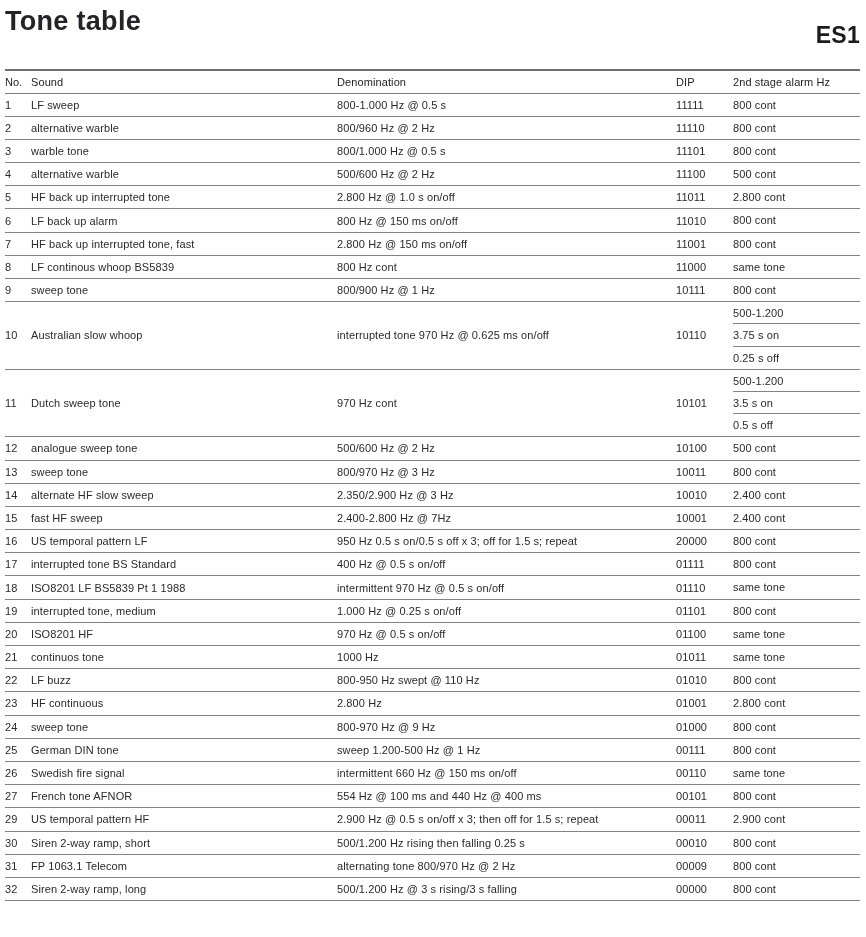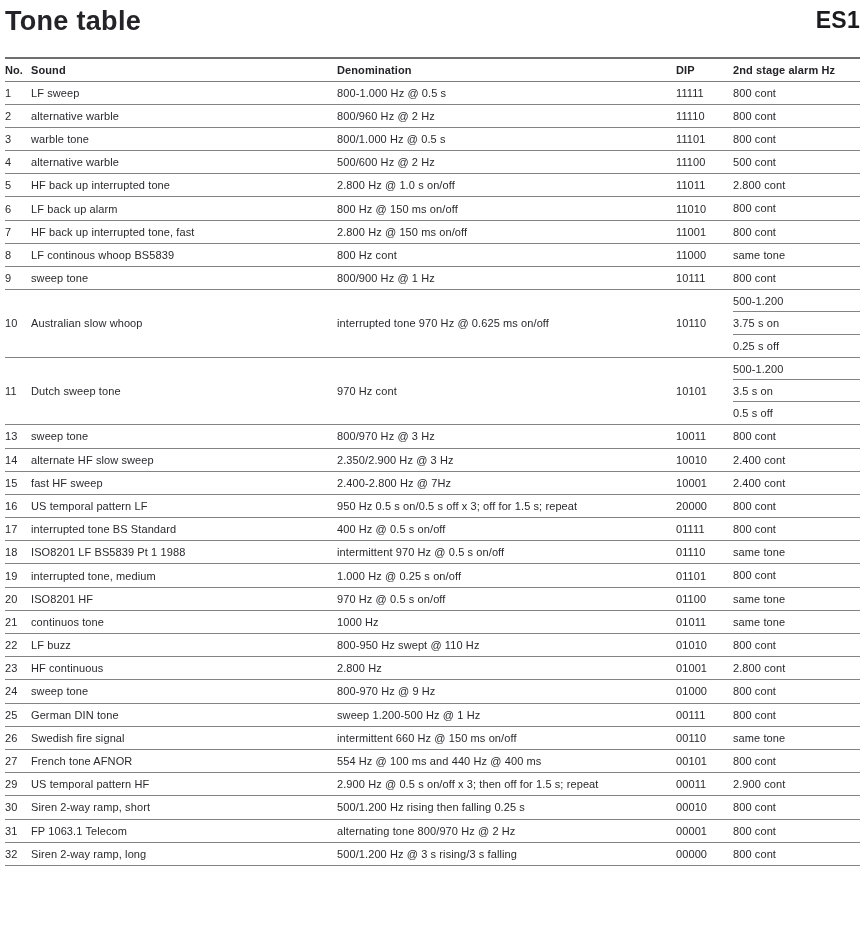--- a/index.html
+++ b/index.html
@@ -25,36 +25,36 @@
     font-size: 27px;
     font-weight: 600;
     letter-spacing: 0.3px;
     color: #232328;
   }
   .doc-model {
     font-size: 23px;
     font-weight: 700;
     color: #1b1b1e;
     letter-spacing: 0.3px;
-    margin-top: 1px;
+    margin-top: 16px;
   }
   table.tone-table {
     border-collapse: collapse;
     table-layout: fixed;
     width: 855px;
   }
   col.c-no   { width: 26px; }
   col.c-snd  { width: 306px; }
   col.c-den  { width: 339px; }
   col.c-dip  { width: 57px; }
   col.c-al   { width: 127px; }
   .tone-table thead th {
     text-align: left;
     font-size: 11px;
-    font-weight: 700;
+    font-weight: 400;
     color: #232328;
     height: 23px;
     vertical-align: middle;
     border-top: 2px solid #6f6f6f;
     border-bottom: 1.6px solid #7c7c7c;
     padding: 0 6px 0 0;
     letter-spacing: 0.1px;
   }
   .tone-table tbody td {
     font-size: 11px;
@@ -206,20 +206,29 @@
           <td>Dutch sweep tone</td>
           <td>970 Hz cont</td>
           <td>10101</td>
           <td class="alarm-cell">
             <div class="alarm-line sep">500-1.200</div>
             <div class="alarm-line sep">3.5 s on</div>
             <div class="alarm-line">0.5 s off</div>
           </td>
         </tr>
         <tr>
+          <td>12</td>
+          <td>analogue sweep tone</td>
+          <td>500/600 Hz @ 2 Hz</td>
+          <td>10100</td>
+          <td class="alarm-cell">
+            <div class="alarm-line">500 cont</div>
+          </td>
+        </tr>
+        <tr>
           <td>13</td>
           <td>sweep tone</td>
           <td>800/970 Hz @ 3 Hz</td>
           <td>10011</td>
           <td class="alarm-cell">
             <div class="alarm-line">800 cont</div>
           </td>
         </tr>
         <tr>
           <td>14</td>
@@ -362,21 +371,21 @@
           <td>500/1.200 Hz rising then falling 0.25 s</td>
           <td>00010</td>
           <td class="alarm-cell">
             <div class="alarm-line">800 cont</div>
           </td>
         </tr>
         <tr>
           <td>31</td>
           <td>FP 1063.1 Telecom</td>
           <td>alternating tone 800/970 Hz @ 2 Hz</td>
-          <td>00001</td>
+          <td>00009</td>
           <td class="alarm-cell">
             <div class="alarm-line">800 cont</div>
           </td>
         </tr>
         <tr>
           <td>32</td>
           <td>Siren 2-way ramp, long</td>
           <td>500/1.200 Hz @ 3 s rising/3 s falling</td>
           <td>00000</td>
           <td class="alarm-cell">

